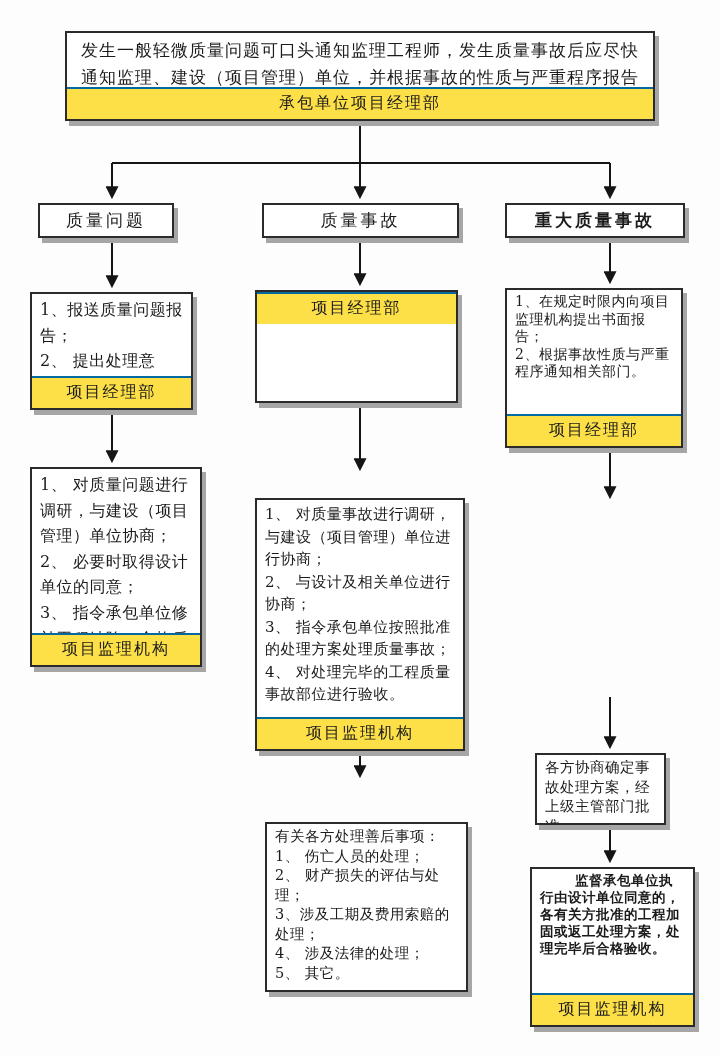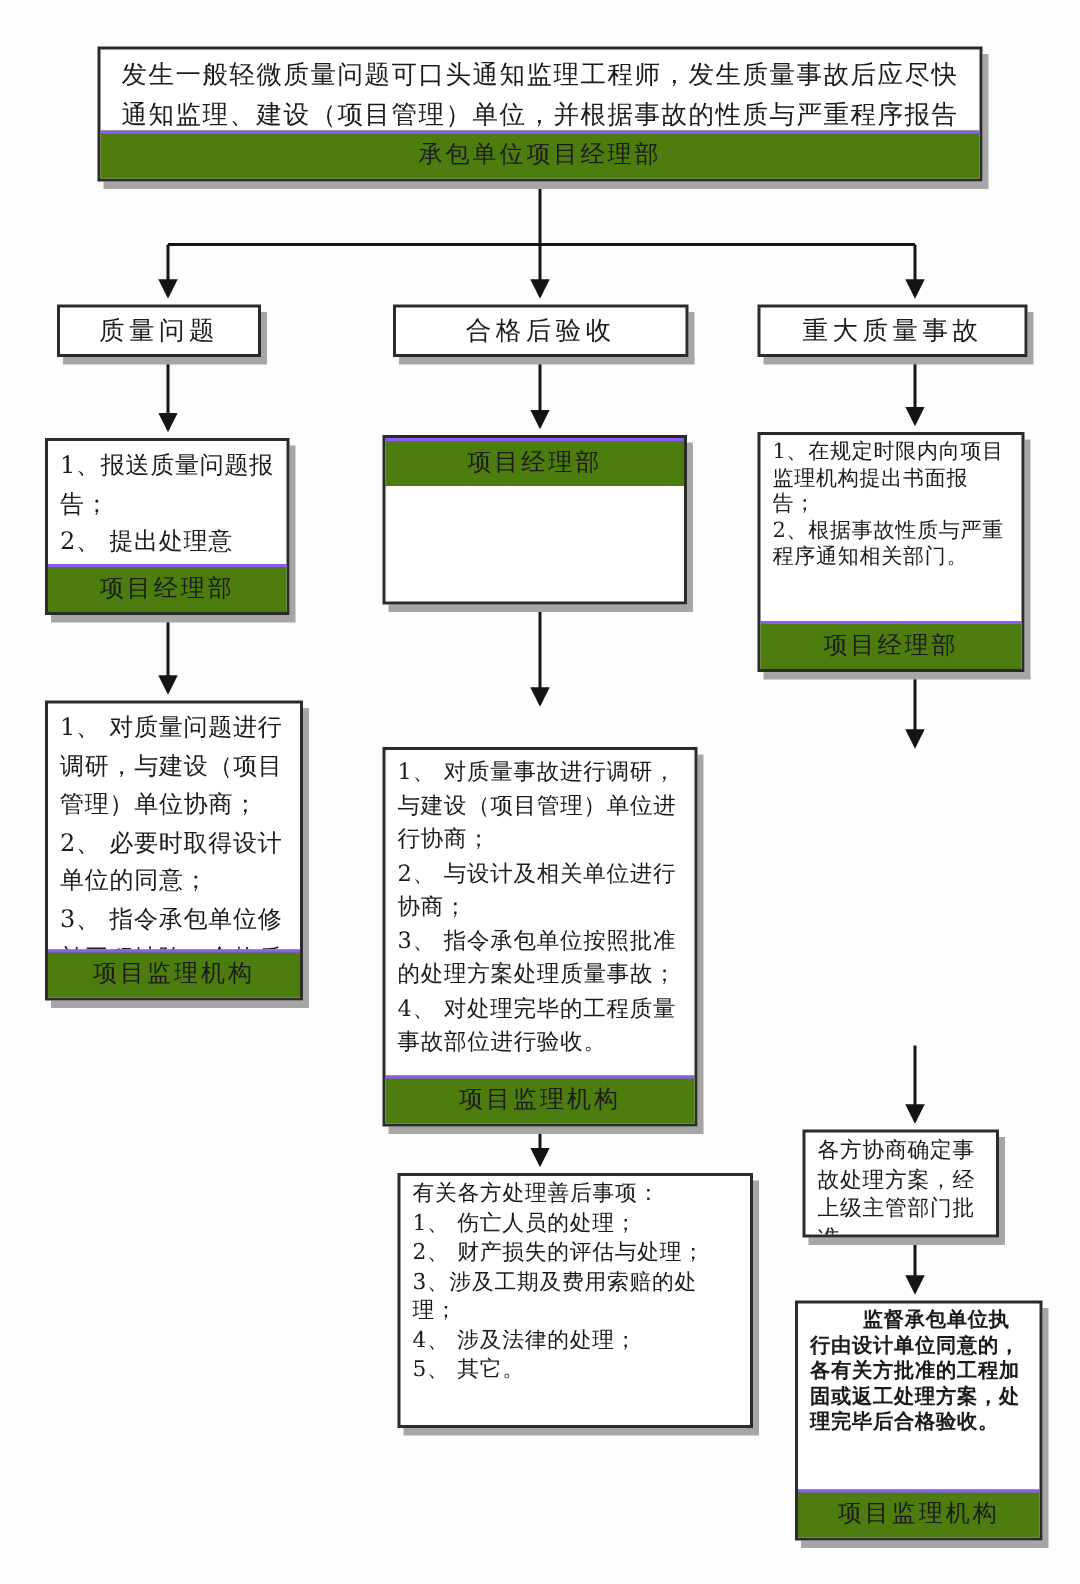--- a/index.html
+++ b/index.html
@@ -28,22 +28,22 @@
     flex-direction: column;
   }
   .box-body {
     flex: 1;
     padding: 3px 8px 4px 8px;
     white-space: pre-line;
     overflow: hidden;
     letter-spacing: 0.5px;
   }
   .box-owner {
-    background: #4d7c0f;
-    border-top: 2px solid #8b5cf6;
+    background: #fde047;
+    border-top: 2px solid #0369a1;
     text-align: center;
     font-size: 16px;
     letter-spacing: 2px;
     padding: 4px 2px 5px 2px;
   }
   .label-box {
     align-items: center;
     justify-content: center;
     text-align: center;
     font-size: 17px;
@@ -90,22 +90,22 @@
       <line x1="610" y1="825" x2="610" y2="861" marker-end="url(#ah)"></line>
     </g>
   </svg>
 
   <div class="box" style="left:65px; top:31px; width:590px; height:90px;">
     <div class="box-body root-text">发生一般轻微质量问题可口头通知监理工程师，发生质量事故后应尽快通知监理、建设（项目管理）单位，并根据事故的性质与严重程序报告相关部门。</div>
     <div class="box-owner">承包单位项目经理部</div>
   </div>
 
   <div class="box label-box" style="left:38px; top:203px; width:136px; height:35px;">质量问题</div>
-  <div class="box label-box" style="left:262px; top:203px; width:197px; height:35px;">合格后验收</div>
-  <div class="box label-box" style="left:505px; top:203px; width:180px; height:35px;">重大质量事故</div>
+  <div class="box label-box" style="left:262px; top:203px; width:197px; height:35px;">质量事故</div>
+  <div class="box label-box" style="left:505px; top:203px; width:180px; height:35px;font-weight:bold;">重大质量事故</div>
 
   <div class="box" style="left:30px; top:292px; width:163px; height:118px;">
     <div class="box-body lh-loose">1、报送质量问题报告；
 2、 提出处理意见。</div>
     <div class="box-owner">项目经理部</div>
   </div>
   <div class="box" style="left:30px; top:467px; width:172px; height:200px;">
     <div class="box-body lh-loose">1、 对质量问题进行调研，与建设（项目管理）单位协商；
 2、 必要时取得设计单位的同意；
 3、 指令承包单位修补工程缺陷，合格后验收。</div>
@@ -115,21 +115,21 @@
   <div class="box" style="left:255px; top:290px; width:203px; height:113px;">
     <div class="box-owner">项目经理部</div>
   </div>
   <div class="box" style="left:255px; top:475px; width:210px; height:253px;margin-top:23px;">
     <div class="box-body lh-mid">1、 对质量事故进行调研，与建设（项目管理）单位进行协商；
 2、 与设计及相关单位进行协商；
 3、 指令承包单位按照批准的处理方案处理质量事故；
 4、 对处理完毕的工程质量事故部位进行验收。</div>
     <div class="box-owner">项目监理机构</div>
   </div>
-  <div class="box" style="left:265px; top:782px; width:237px; height:170px;">
+  <div class="box" style="left:265px; top:822px; width:203px; height:170px;">
     <div class="box-body lh-tight" style="font-size:14.5px;">有关各方处理善后事项：
 1、 伤亡人员的处理；
 2、 财产损失的评估与处理；
 3、涉及工期及费用索赔的处理；
 4、 涉及法律的处理；
 5、 其它。</div>
   </div>
 
   <div class="box" style="left:505px; top:288px; width:178px; height:160px;">
     <div class="box-body lh-xtight" style="font-size:14px;">1、在规定时限内向项目监理机构提出书面报告；

